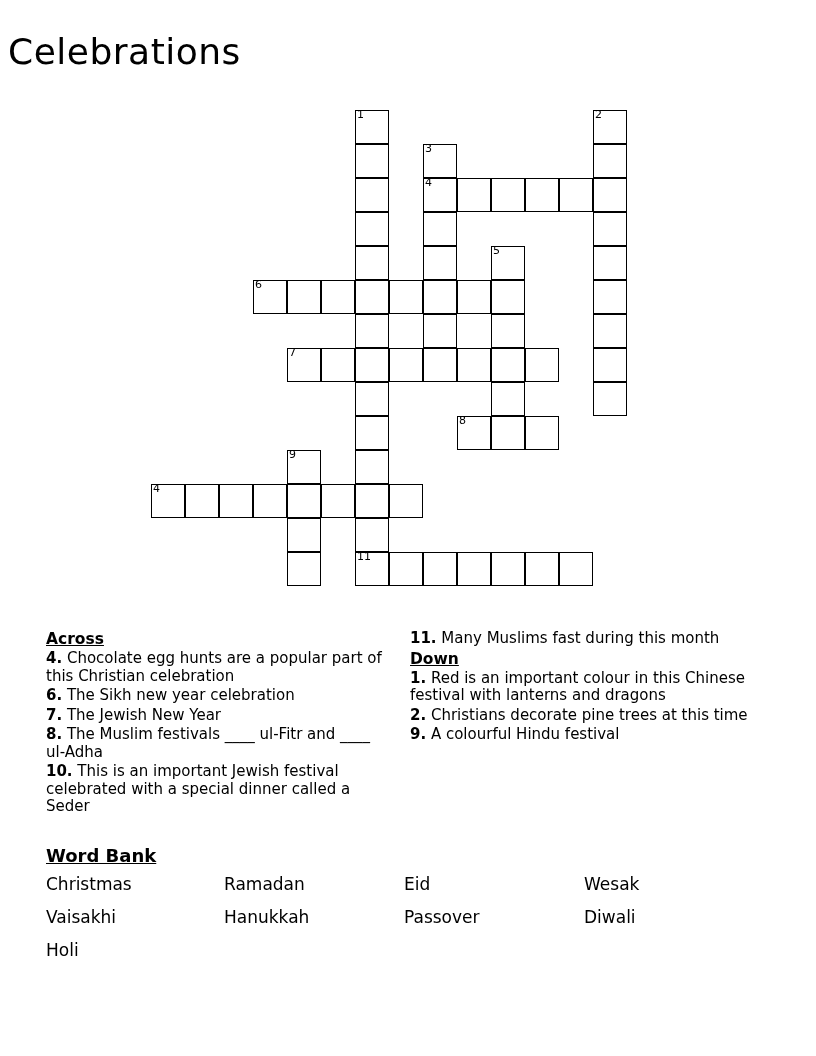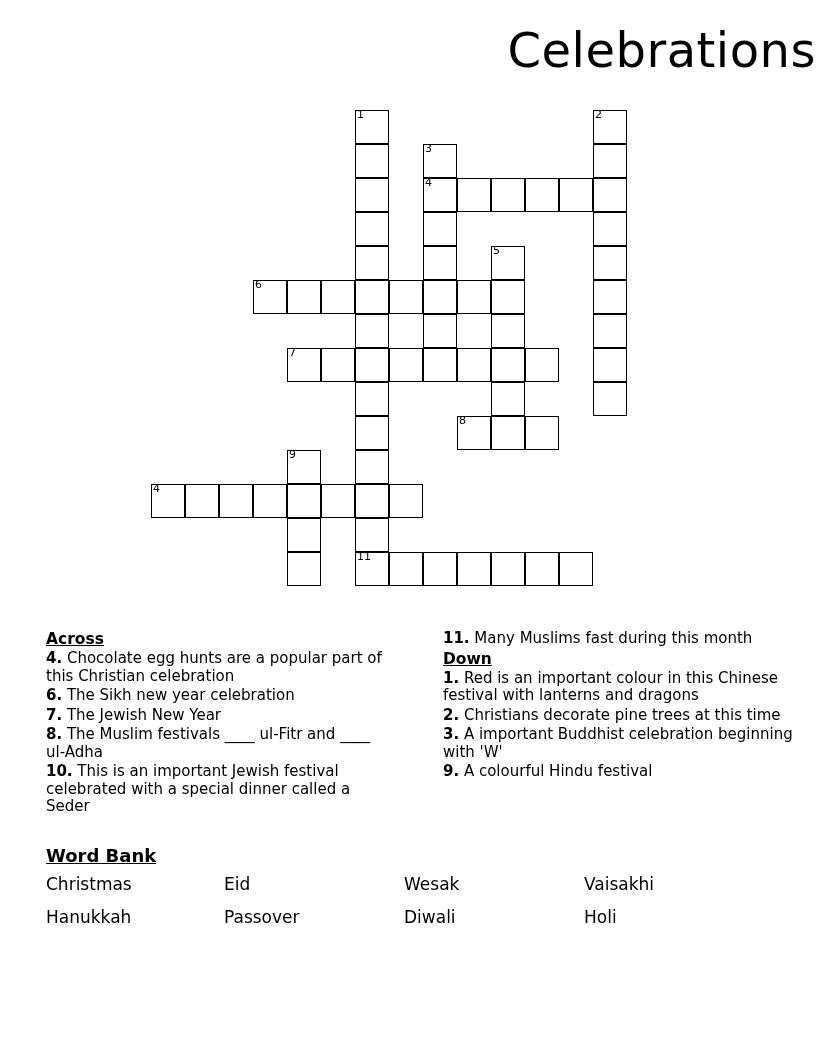--- a/index.html
+++ b/index.html
@@ -8,25 +8,25 @@
     width: 816px;
     height: 1056px;
     background: #ffffff;
     font-family: "DejaVu Sans", "Liberation Sans", sans-serif;
     color: #000000;
     position: relative;
     overflow: hidden;
   }
 
   #title {
-    text-align: right;
-    font-size: 48px;
+    text-align: left;
+    font-size: 36px;
     font-weight: normal;
     letter-spacing: 0.5px;
-    margin: 0;
+    margin: 8px;
     padding-top: 26px;
     line-height: 1.0;
     font-family: "DejaVu Sans", "Liberation Sans", sans-serif;
   }
 
   
   #grid-wrap {
     position: absolute;
     left: 0; top: 0;
     width: 816px; height: 610px;
@@ -61,21 +61,21 @@
     top: 622px;
     left: 0;
     width: 816px;
     height: 215px;
   }
   .clue-col {
     position: absolute;
     top: 8px;
   }
   #clue-col-left { left: 46px; width: 340px; }
-  #clue-col-right { left: 410px; width: 350px; margin-left: 33px; }
+  #clue-col-right { left: 410px; width: 350px; }
 
   .section-head {
     font-size: 15.5px;
     font-weight: bold;
     text-decoration: underline;
     margin: 0 0 1px 0;
     line-height: 19px;
   }
   .clue {
     font-size: 15px;
@@ -221,30 +221,30 @@
       </div>
   </div>
   <div class="clue-col" id="clue-col-right">
     <div id="across-overflow">
         <p class="clue"><span class="n">11.</span><span> Many Muslims fast during this month</span></p>
       </div>
     <div class="section-head">Down</div>
     <div id="down-list">
         <p class="clue"><span class="n">1.</span><span> Red is an important colour in this Chinese festival with lanterns and dragons</span></p>
         <p class="clue"><span class="n">2.</span><span> Christians decorate pine trees at this time</span></p>
-        <p class="clue"><span class="n">3.</span><span> A important Buddhist celebration beginning with 'W'</span></p>
         <p class="clue"><span class="n">9.</span><span> A colourful Hindu festival</span></p>
       </div>
   </div>
 </div>
 
 <div id="wordbank">
   <div id="wordbank-title">Word Bank</div>
   <div id="wb-grid">
       <div class="wb-word">Christmas</div>
+      <div class="wb-word">Ramadan</div>
       <div class="wb-word">Eid</div>
       <div class="wb-word">Wesak</div>
       <div class="wb-word">Vaisakhi</div>
       <div class="wb-word">Hanukkah</div>
       <div class="wb-word">Passover</div>
       <div class="wb-word">Diwali</div>
       <div class="wb-word">Holi</div>
       <div class="wb-word"></div>
     </div>
 </div>

